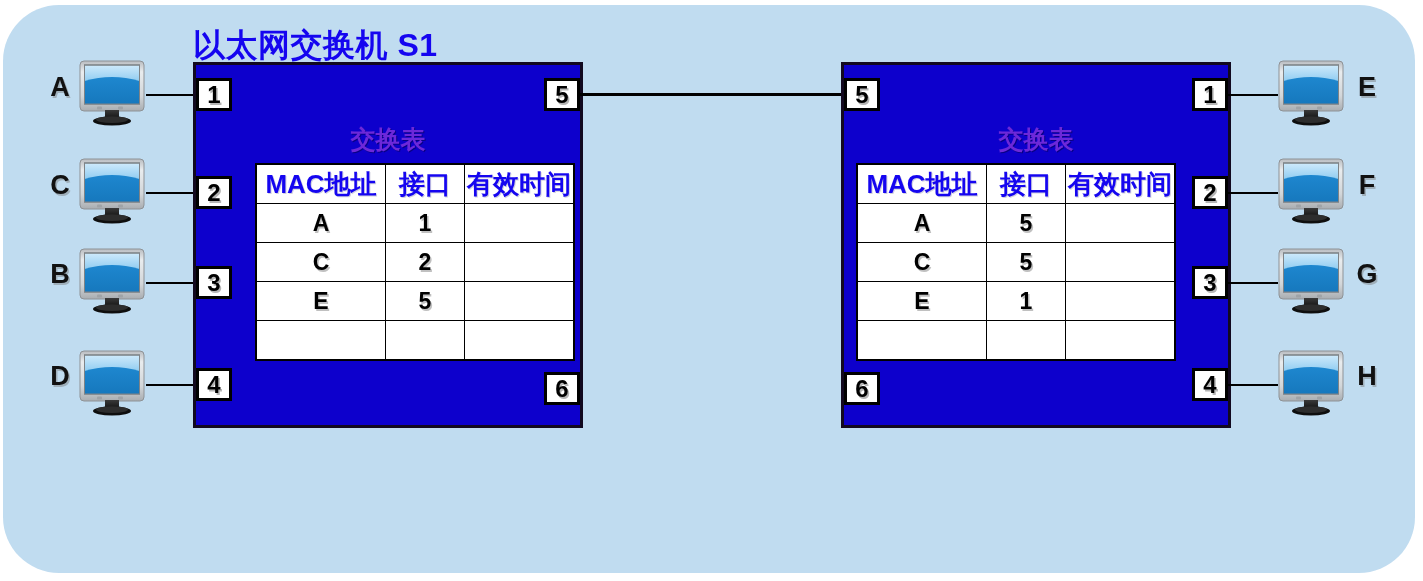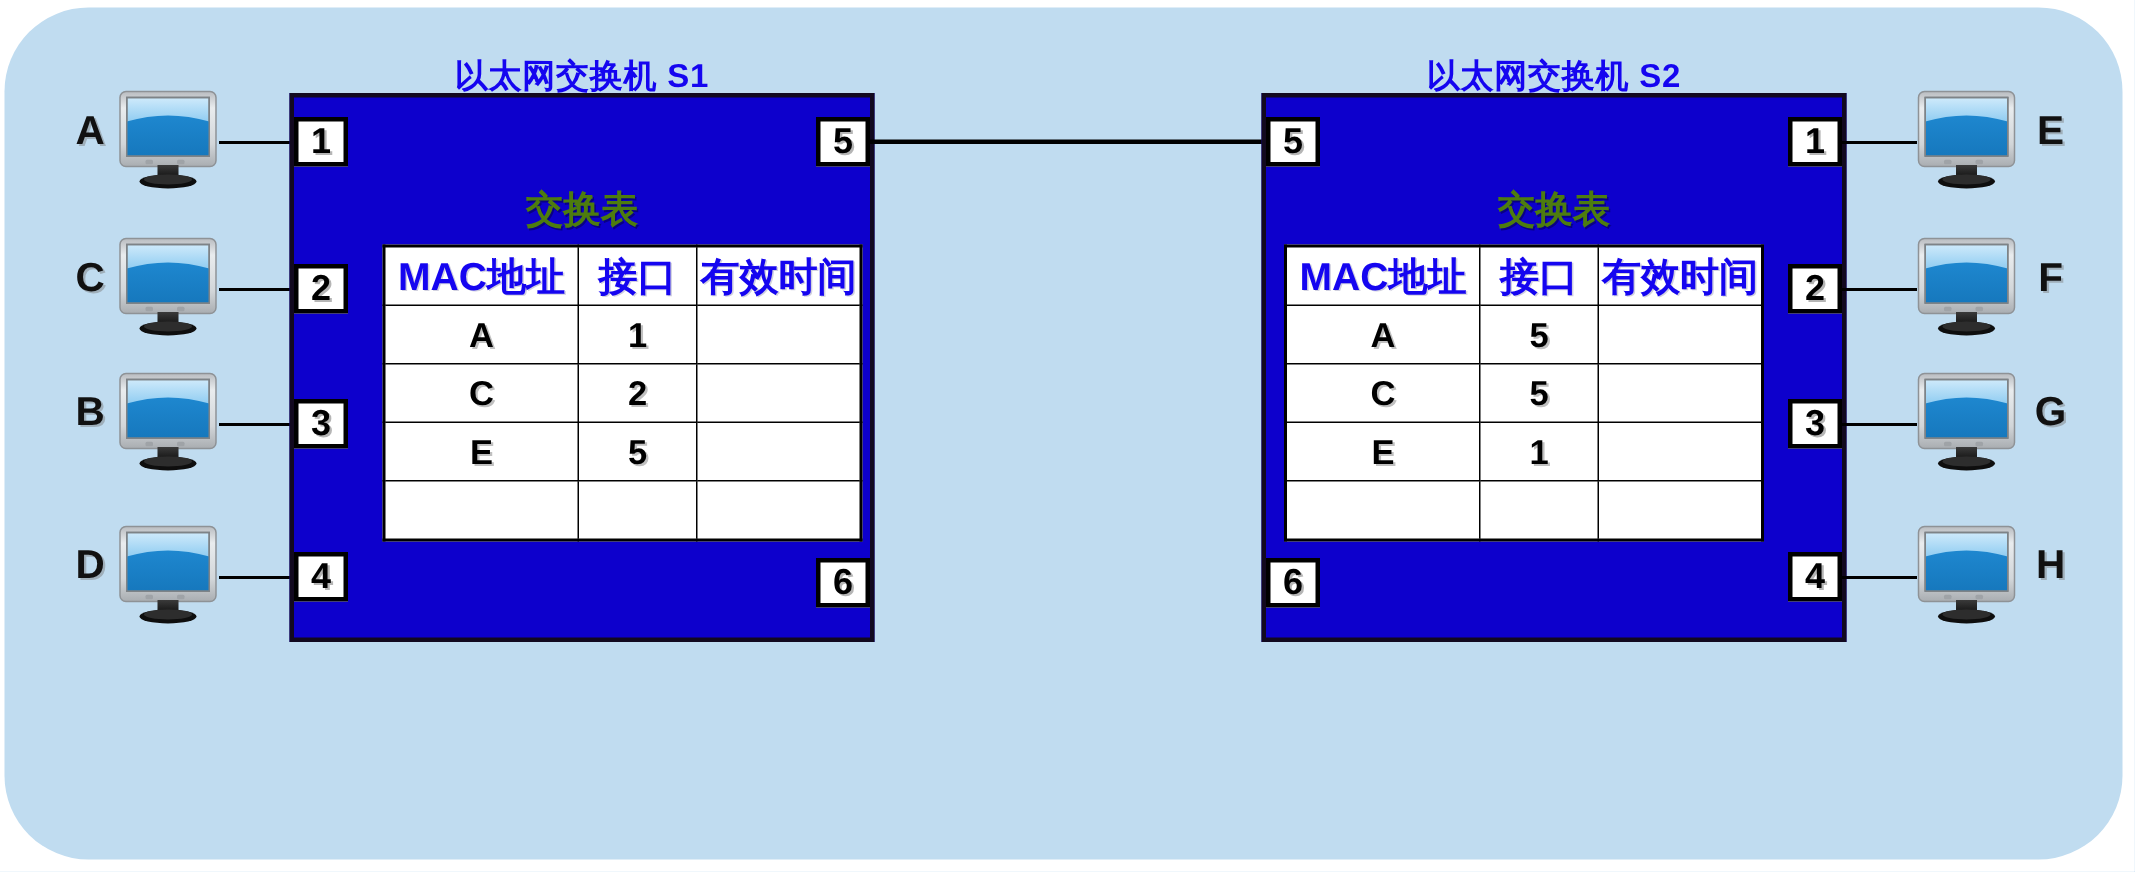--- a/index.html
+++ b/index.html
@@ -32,30 +32,28 @@
   
   .switch {
     position: absolute;
     background: #0d00cc;
     border: 3px solid #12091f;
     box-sizing: border-box;
   }
   .switch-title {
     position: absolute;
     color: #1505f0;
-    font-size: 22px;
+    font-size: 32px;
     font-weight: bold;
     letter-spacing: 0.5px;
     white-space: nowrap;
-    text-align: center;
-    margin-top: 12px;
   }
   .table-caption {
     position: absolute;
-    color: #4d7c0f;
+    color: #6d28d9;
     font-size: 25px;
     font-weight: bold;
     white-space: nowrap;
     text-align: center;
     text-shadow: 1px 1px 0 rgba(0,0,0,0.35);
   }
 
   
   .port {
     position: absolute;
@@ -235,21 +233,20 @@
 
   <div class="port" style="left:196px; top:78px;">1</div>
   <div class="port" style="left:196px; top:176px;">2</div>
   <div class="port" style="left:196px; top:266px;">3</div>
   <div class="port" style="left:196px; top:368px;">4</div>
   <div class="port" style="left:544px; top:78px;">5</div>
   <div class="port" style="left:544px; top:372px;">6</div>
 
   <div class="trunk" style="left:580px; top:93px; width:264px;"></div>
 
-  <div class="switch-title" style="left:841px; top:24px; width:390px;">以太网交换机 S2</div>
 
   <div class="switch" style="left:841px; top:62px; width:390px; height:366px;"></div>
 
   <div class="table-caption" style="left:841px; top:123px; width:390px;">交换表</div>
 
   <table class="mac-table" style="left:856px; top:163px;">
     <tbody>
         <tr>
       <th class="col-mac">MAC地址</th>
       <th class="col-port">接口</th>

